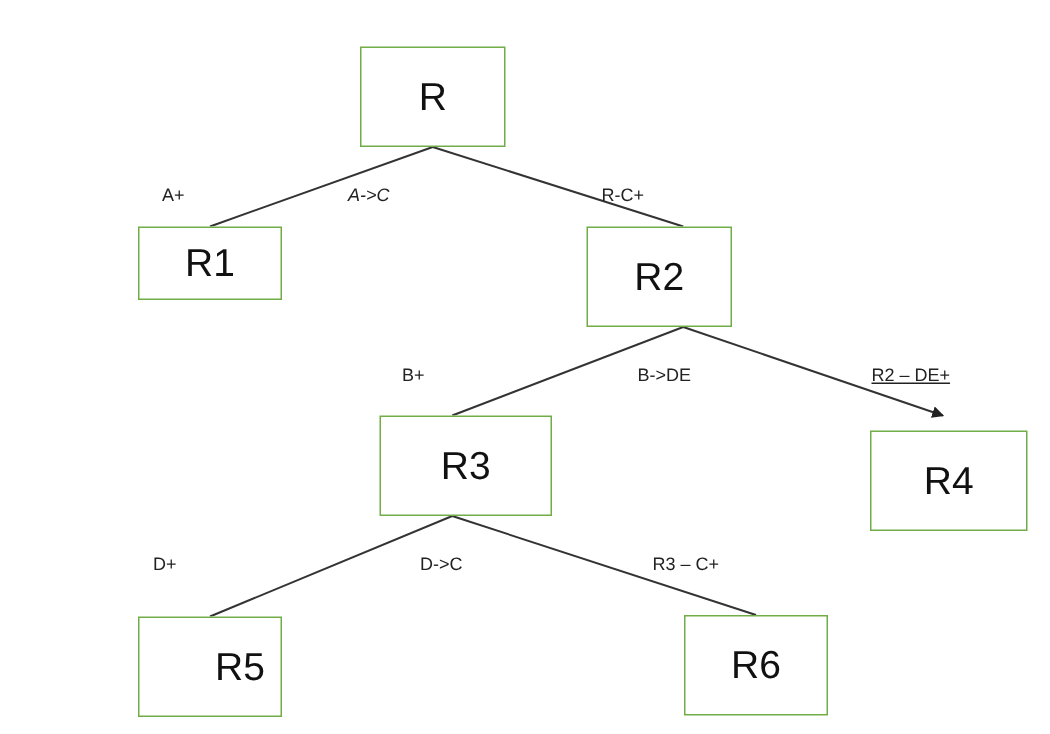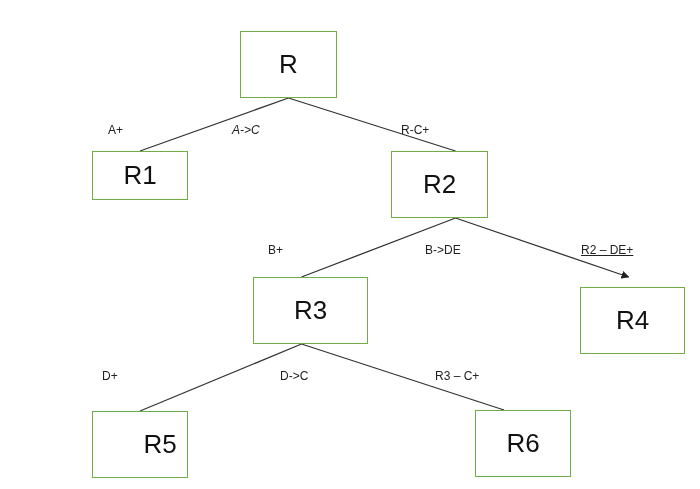--- a/index.html
+++ b/index.html
@@ -69,21 +69,21 @@
     </div>
   <div class="node" id="node-R3" style="left:253px;top:277px;width:115px;height:67px;">
       <span>R3</span>
     </div>
   <div class="node" id="node-R4" style="left:580px;top:277px;width:105px;height:67px;margin-top:10px;">
       <span>R4</span>
     </div>
   <div class="node" id="node-R5" style="left:92px;top:411px;width:96px;height:67px;padding-left:40px;">
       <span>R5</span>
     </div>
-  <div class="node" id="node-R6" style="left:456px;top:410px;width:96px;height:67px;margin-left:19px;">
+  <div class="node" id="node-R6" style="left:456px;top:410px;width:96px;height:67px;">
       <span>R6</span>
     </div>
 
   <div class="elabel" style="left:108px;top:123px;">A+</div>
   <div class="elabel" style="left:232px;top:123px;font-style:italic;">A-&gt;C</div>
   <div class="elabel" style="left:401px;top:123px;">R-C+</div>
 
   <div class="elabel" style="left:268px;top:243px;">B+</div>
   <div class="elabel" style="left:425px;top:243px;">B-&gt;DE</div>
   <div class="elabel" style="left:581px;top:243px;text-decoration:underline;">R2 – DE+</div>

